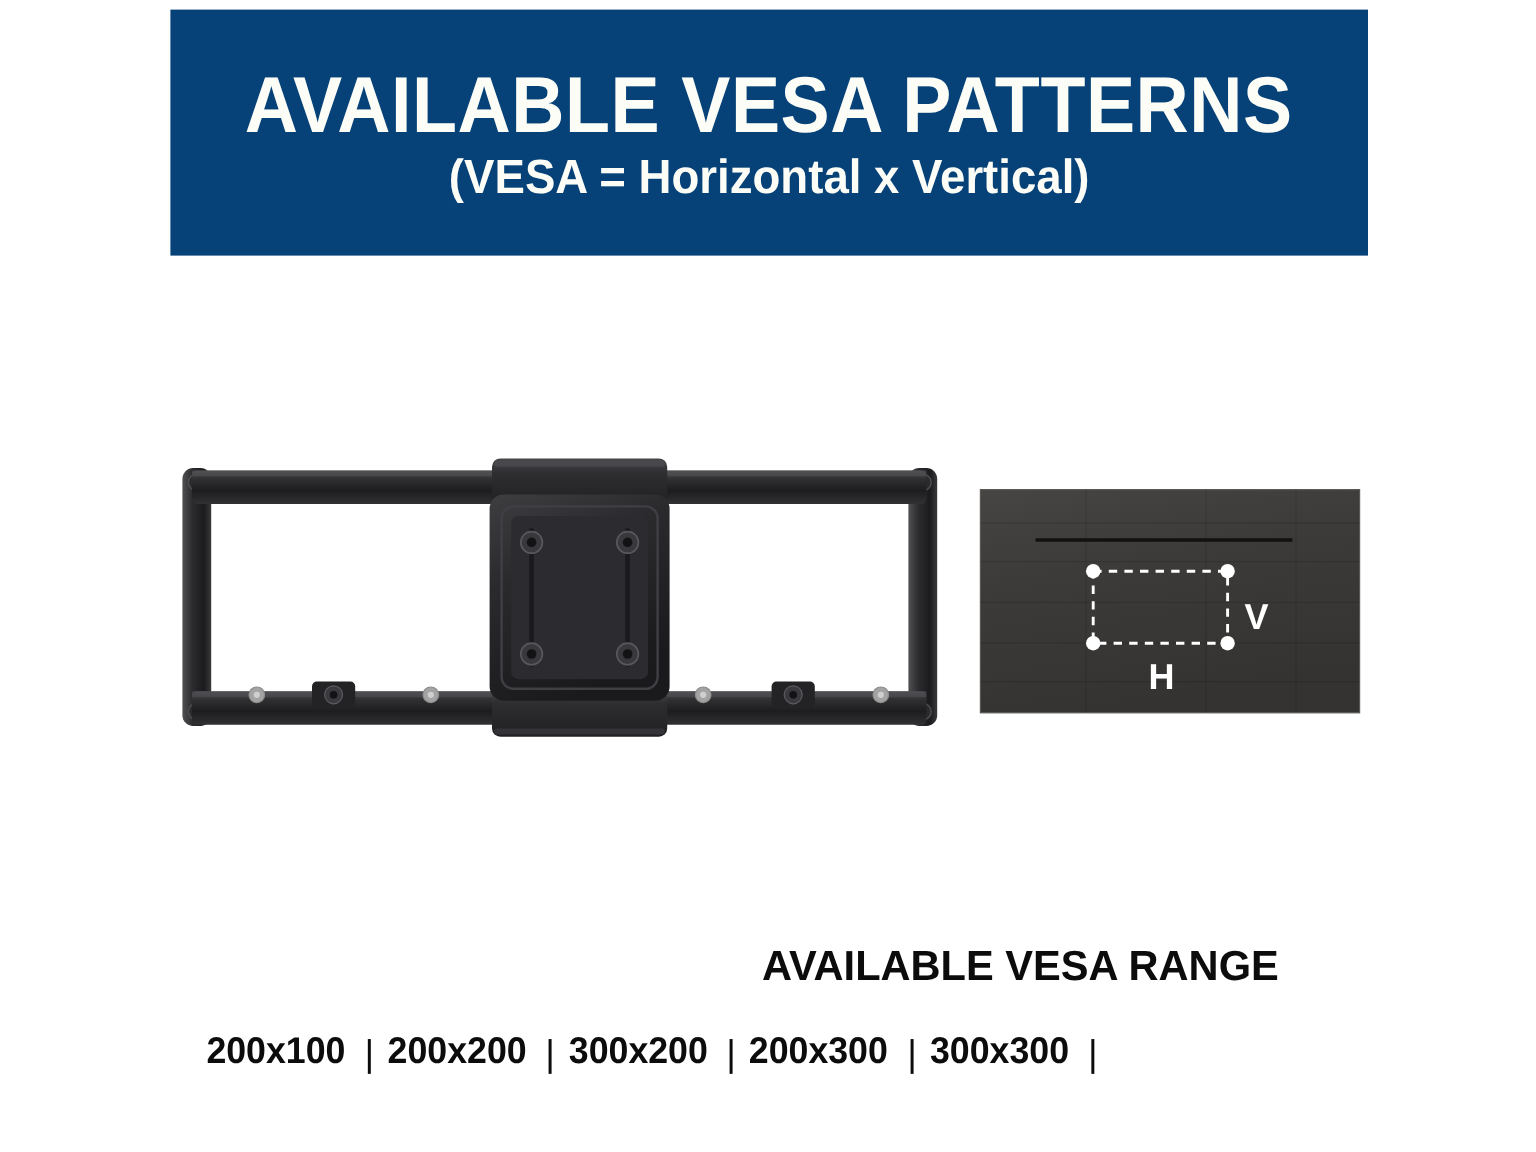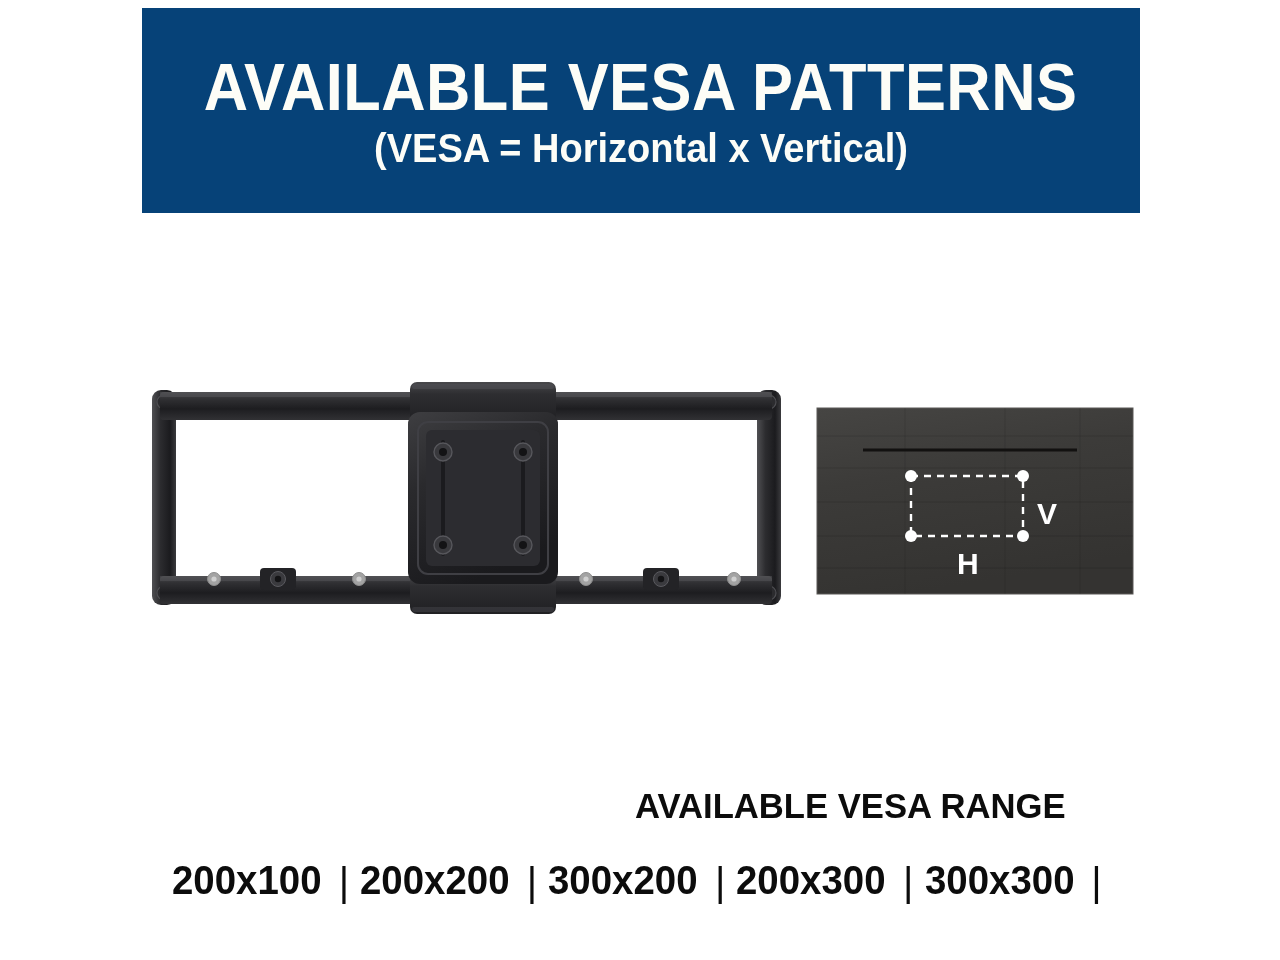--- a/index.html
+++ b/index.html
@@ -47,21 +47,21 @@
   
   .range-heading{
     position:absolute;left:635px;top:786px;
     font-size:35px;font-weight:bold;color:#0c0c0c;
     letter-spacing:0px;white-space:nowrap;
     transform:scaleX(0.99);transform-origin:left center;
   }
   
   .range-row{
     position:absolute;left:172px;width:960px;
-    font-size:40px;font-weight:bold;color:#0c0c0c;
+    font-size:31px;font-weight:bold;color:#0c0c0c;
     white-space:nowrap;line-height:1;
   }
   .range-row.r1{top:860px;}
   .range-row.r2{top:910px;}
   .range-item{display:inline-block;transform:scaleX(0.96);transform-origin:left center;}
   .range-sep{display:inline-block;color:#0c0c0c;font-weight:400;padding:0 11px;
     position:relative;top:2px;}
 </style>
 </head>
 <body>

